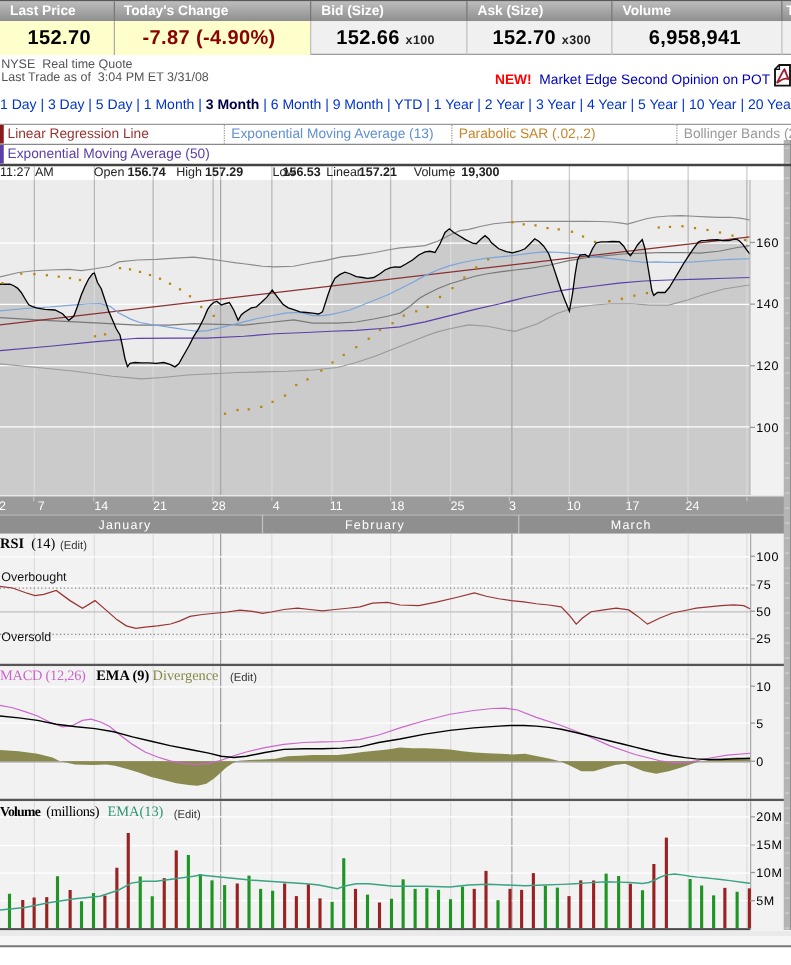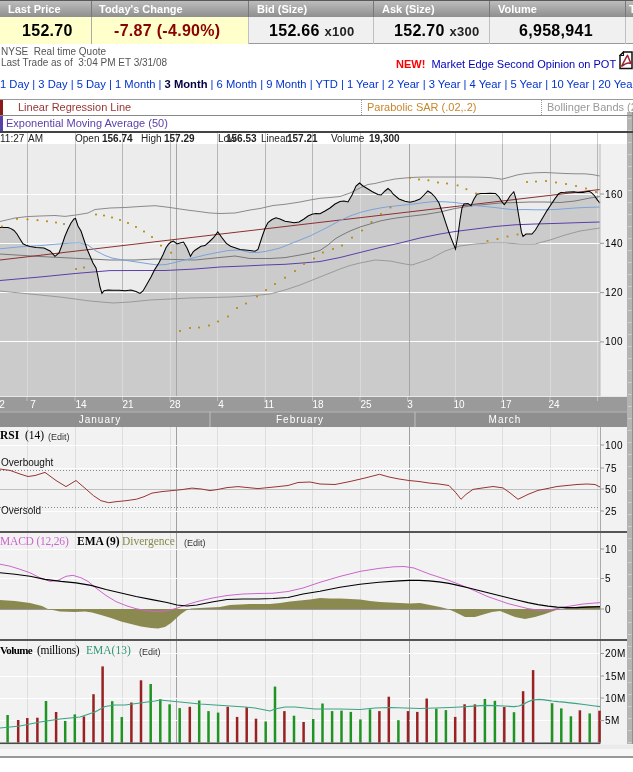--- a/index.html
+++ b/index.html
@@ -6,21 +6,21 @@
 body{width:633px;height:772px;position:relative;font-family:"Liberation Sans",sans-serif;overflow:hidden;}
 .abs{position:absolute;}
 
 #qhead{left:0;top:0;width:633px;height:17px;background:linear-gradient(#bdbdbd,#8e8e8e);border-top:1px solid #5a5a5a;box-sizing:border-box;}
 #qhead span{position:absolute;top:2px;font-size:11px;font-weight:bold;color:#fff;}
 .hsep{position:absolute;top:0;width:1px;height:17px;background:#787878;}
 #qvals{left:0;top:17px;width:633px;height:27px;background:#f0f0f0;border-bottom:1px solid #9a9a9a;box-sizing:border-box;}
 #qy{position:absolute;left:0;top:0;width:248px;height:27px;background:#ffffcc;}
 .vsep{position:absolute;top:0;width:1px;height:27px;background:#c0c0c0;}
 .qv{position:absolute;top:5px;font-size:16px;font-weight:bold;color:#000;letter-spacing:0.3px;white-space:nowrap;text-align:center;}
-.qx{font-size:13px;font-weight:bold;color:#222;}
+.qx{font-size:10px;font-weight:bold;color:#222;}
 
 .gtxt{font-size:10px;color:#555;white-space:nowrap;}
 #newrow{font-size:11px;white-space:nowrap;}
 
 #nav{left:0;top:78px;width:633px;height:18px;font-size:11.2px;color:#0033cc;white-space:nowrap;text-align:center;}
 #nav b{color:#000044;}
 
 .tabrow{box-sizing:border-box;font-size:11px;white-space:nowrap;overflow:hidden;}
 .tb{position:absolute;top:0;height:16px;line-height:16px;box-sizing:border-box;}
 
@@ -442,21 +442,22 @@
 <svg class="abs" style="left:619px;top:51px" width="14" height="19" viewBox="0 0 14 19">
   <path d="M4.5,1 L13,1 L13,17.5 L1,17.5 L1,4.5 Z" fill="#fdfdfd" stroke="#111" stroke-width="1.5"></path>
   <path d="M4.5,1 L4.5,4.5 L1,4.5 Z" fill="#fff" stroke="#111" stroke-width="1.1"></path>
   <path d="M2.5,15.5 C5,10.5 7.5,5.5 8.5,4.5 C9.5,6 10.5,10 12,12.5 C9.5,11 5.5,13 2.5,15.5 Z" fill="none" stroke="#a02030" stroke-width="1.5"></path>
 </svg>
 
 <div class="abs" id="nav">1 Day | 3 Day | 5 Day | 1 Month | <b>3 Month</b> | 6 Month | 9 Month | YTD | 1 Year | 2 Year | 3 Year | 4 Year | 5 Year | 10 Year | 20 Year</div>
 
 <div class="abs" style="left:0;top:99px;width:633px;height:1px;background:#999;"></div>
 <div class="abs tabrow" style="left:0;top:100px;width:633px;height:15px;">
-  <div class="tb" style="left:0;width:179px;height:15px;line-height:15px;border-left:3px solid #8b1a1a;color:#993333;padding-left:15px;">Linear Regression Line</div>
+  <div class="tb" style="left:0;width:179px;height:15px;line-height:15px;border-left:3px solid #8b1a1a;color:#993333;padding-left:3px;">Linear Regression Line</div>
+  <div class="tb" style="left:179px;width:182px;height:15px;line-height:15px;border-left:1px dotted #999;color:#6090d0;padding-left:5px;">Exponential Moving Average (13)</div>
   <div class="tb" style="left:361px;width:180px;height:15px;line-height:15px;border-left:1px dotted #999;color:#c8862b;padding-left:5px;">Parabolic SAR (.02,.2)</div>
   <div class="tb" style="left:541px;width:92px;height:15px;line-height:15px;border-left:1px dotted #999;color:#999;padding-left:5px;">Bollinger Bands (20</div>
 </div>
 <div class="abs" style="left:0;top:115px;width:633px;height:1px;background:#888;"></div>
 <div class="abs tabrow" style="left:0;top:116px;width:633px;height:15px;">
   <div class="tb" style="left:0;width:179px;height:15px;line-height:15px;border-left:3px solid #5b3fa8;color:#5b3fa8;padding-left:3px;">Exponential Moving Average (50)</div>
 </div>
 <div class="abs" style="left:0;top:131px;width:633px;height:2px;background:#444;"></div>
 
 <div class="abs" style="left:0;top:133px;width:633px;height:15px;font-size:10px;color:#222;white-space:nowrap;">

